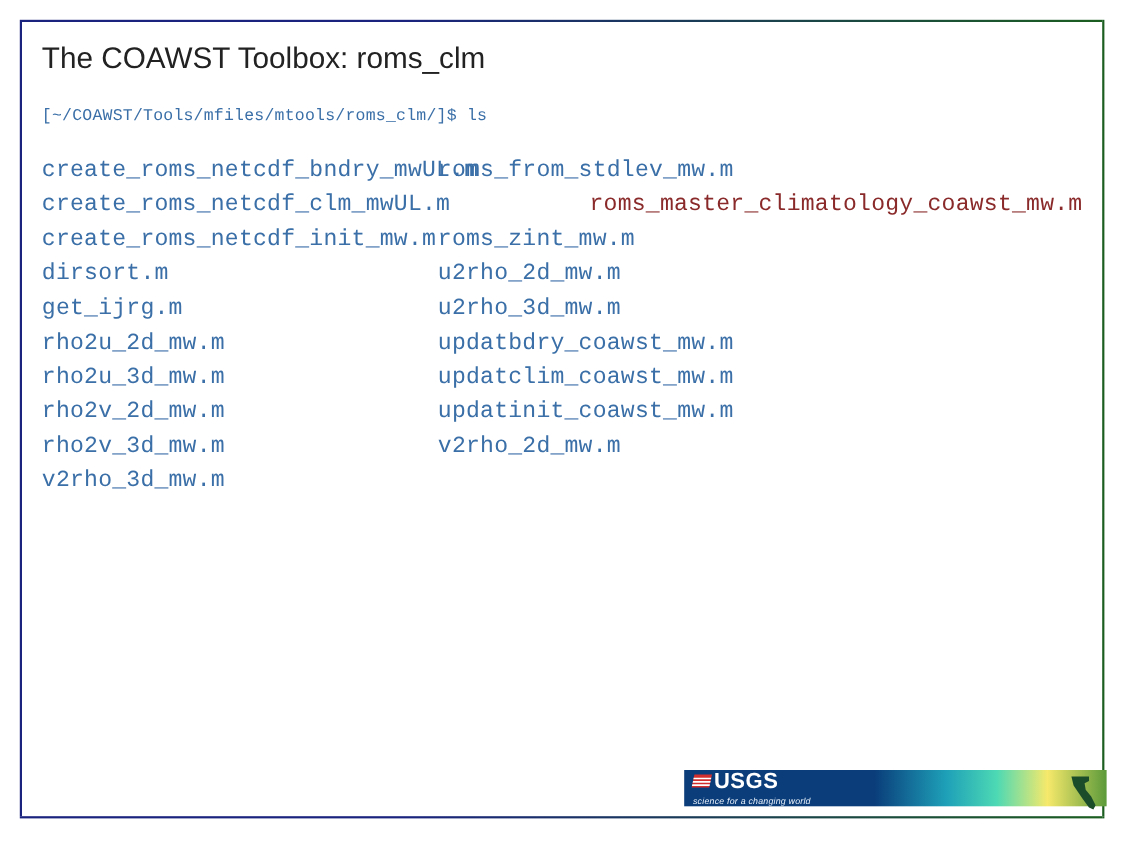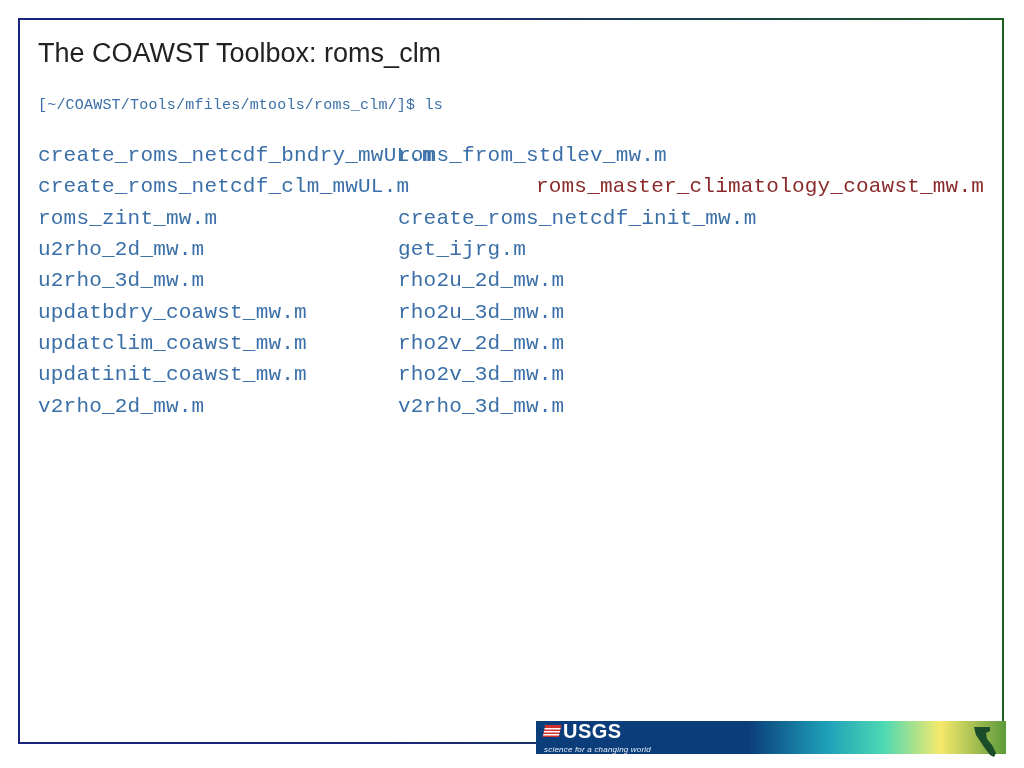--- a/index.html
+++ b/index.html
@@ -49,25 +49,25 @@
     color: #3a6fa7;
     letter-spacing: 0.2px;
   }
   .file-highlight {
     color: #8a2a2a;
     text-align: right;
   }
   .footer-bar {
     position: absolute;
     right: 18px;
-    bottom: 14px;
+    bottom: 31px;
     height: 42px;
-    width: 470px;
+    width: 384px;
     display: flex;
-    align-items: flex-end;
+    align-items: center;
   }
   .footer-gradient {
     flex: 1;
     background: linear-gradient(90deg, #0a3d7a 0%, #0a3d7a 45%, #1ea0b8 62%, #4dd9b4 74%, #f6e96b 86%, #5c9a3a 100%);
     display: flex;
     align-items: center;
     padding-left: 8px;
     position: relative;
   }
   .usgs-block {
@@ -120,22 +120,23 @@
 <div class="slide-frame">
   <h1 class="title">The COAWST Toolbox: roms_clm</h1>
 
   <div class="prompt-line">[~/COAWST/Tools/mfiles/mtools/roms_clm/]$ ls</div>
 
   <div class="file-grid" id="file-grid">
       <div>create_roms_netcdf_bndry_mwUL.m</div>
       <div>roms_from_stdlev_mw.m</div>
       <div>create_roms_netcdf_clm_mwUL.m</div>
       <div class="file-highlight">roms_master_climatology_coawst_mw.m</div>
+      <div>create_roms_netcdf_init_mw.m</div>
       <div>roms_zint_mw.m</div>
-      <div>create_roms_netcdf_init_mw.m</div>
+      <div>dirsort.m</div>
       <div>u2rho_2d_mw.m</div>
       <div>get_ijrg.m</div>
       <div>u2rho_3d_mw.m</div>
       <div>rho2u_2d_mw.m</div>
       <div>updatbdry_coawst_mw.m</div>
       <div>rho2u_3d_mw.m</div>
       <div>updatclim_coawst_mw.m</div>
       <div>rho2v_2d_mw.m</div>
       <div>updatinit_coawst_mw.m</div>
       <div>rho2v_3d_mw.m</div>

